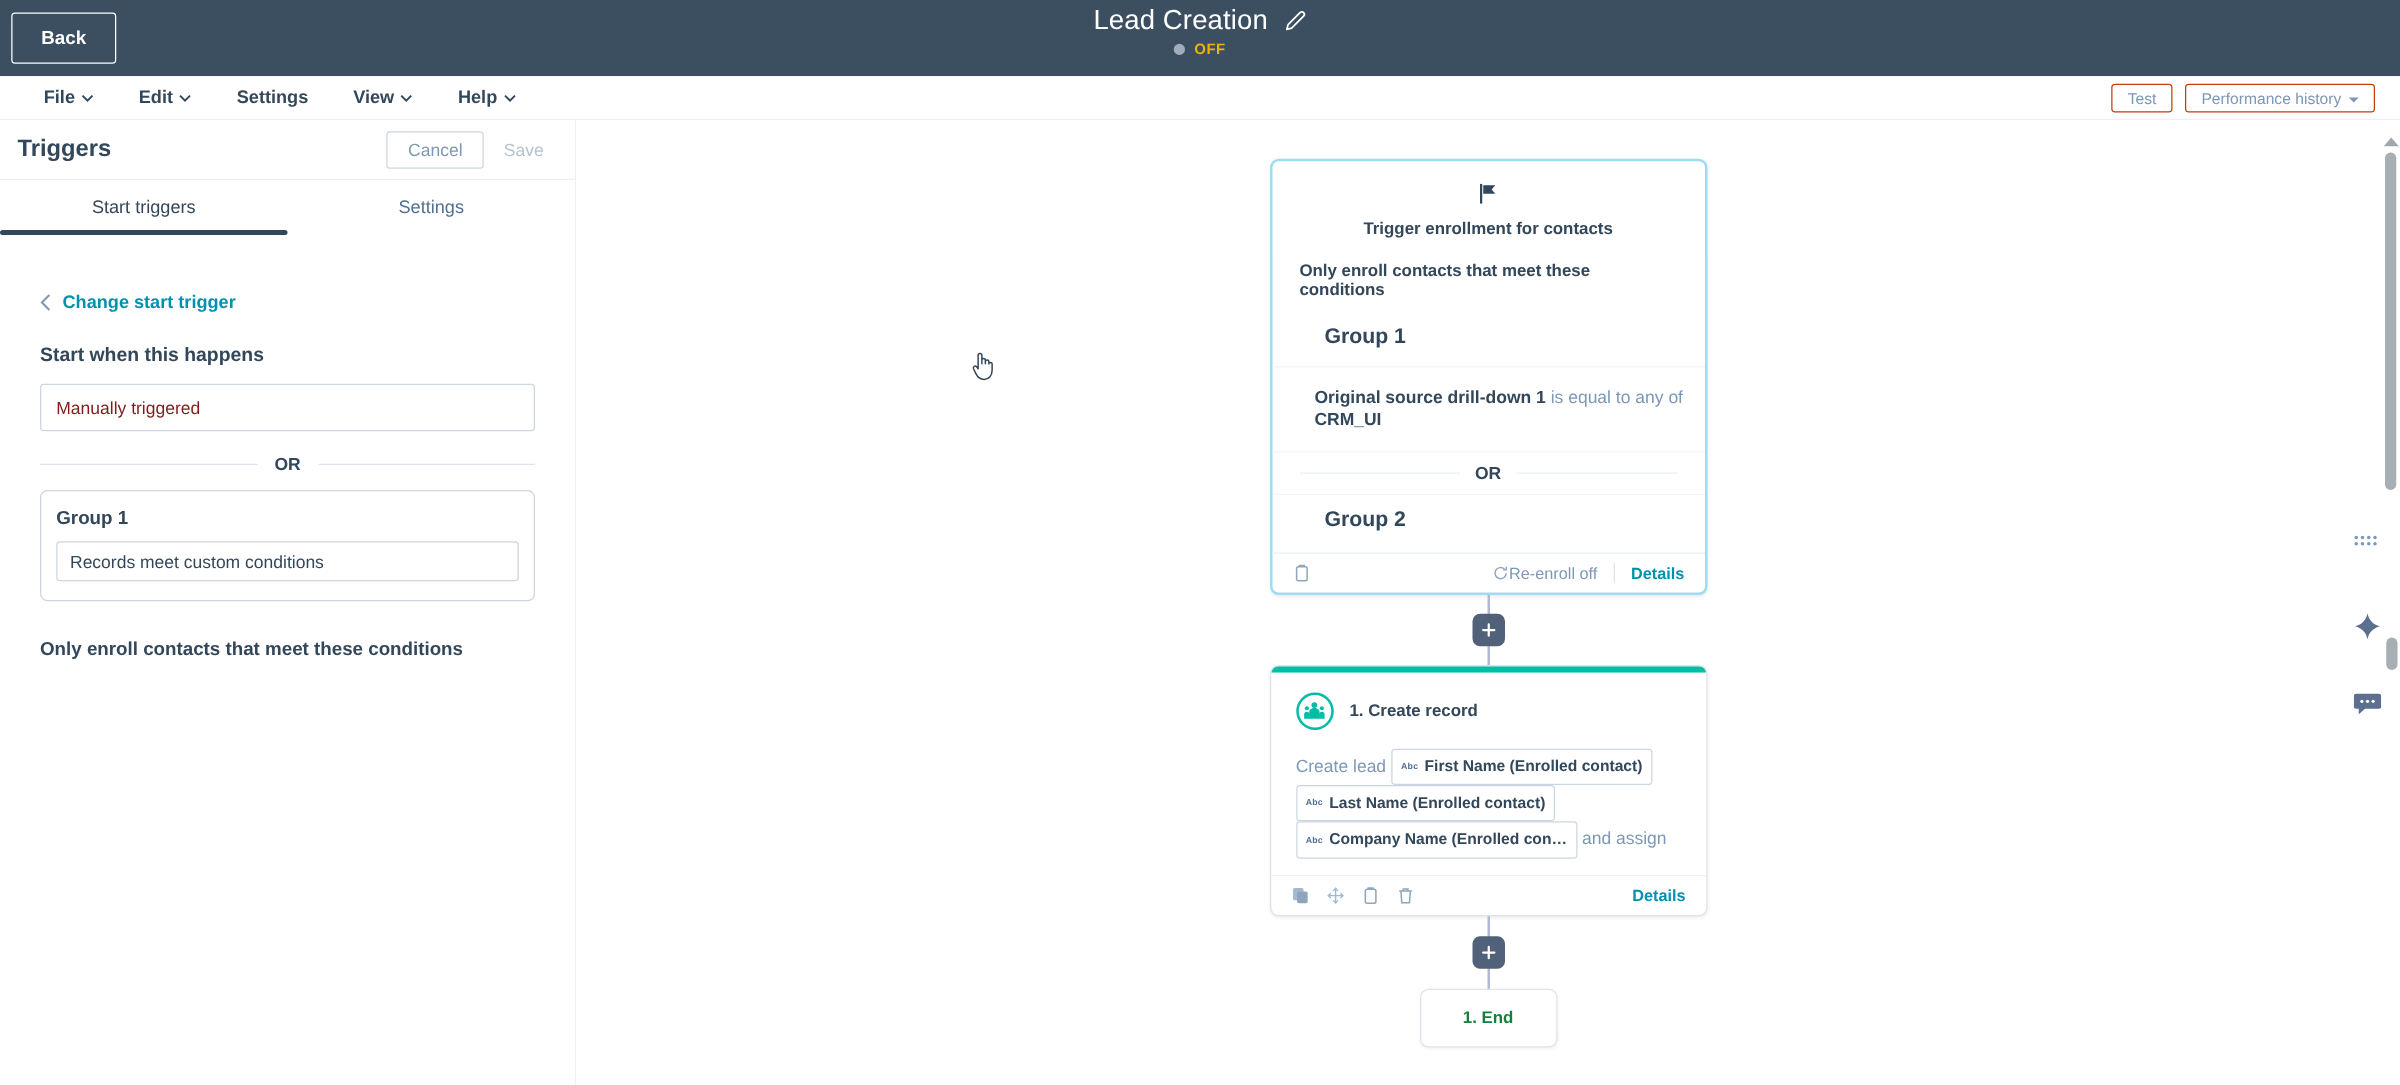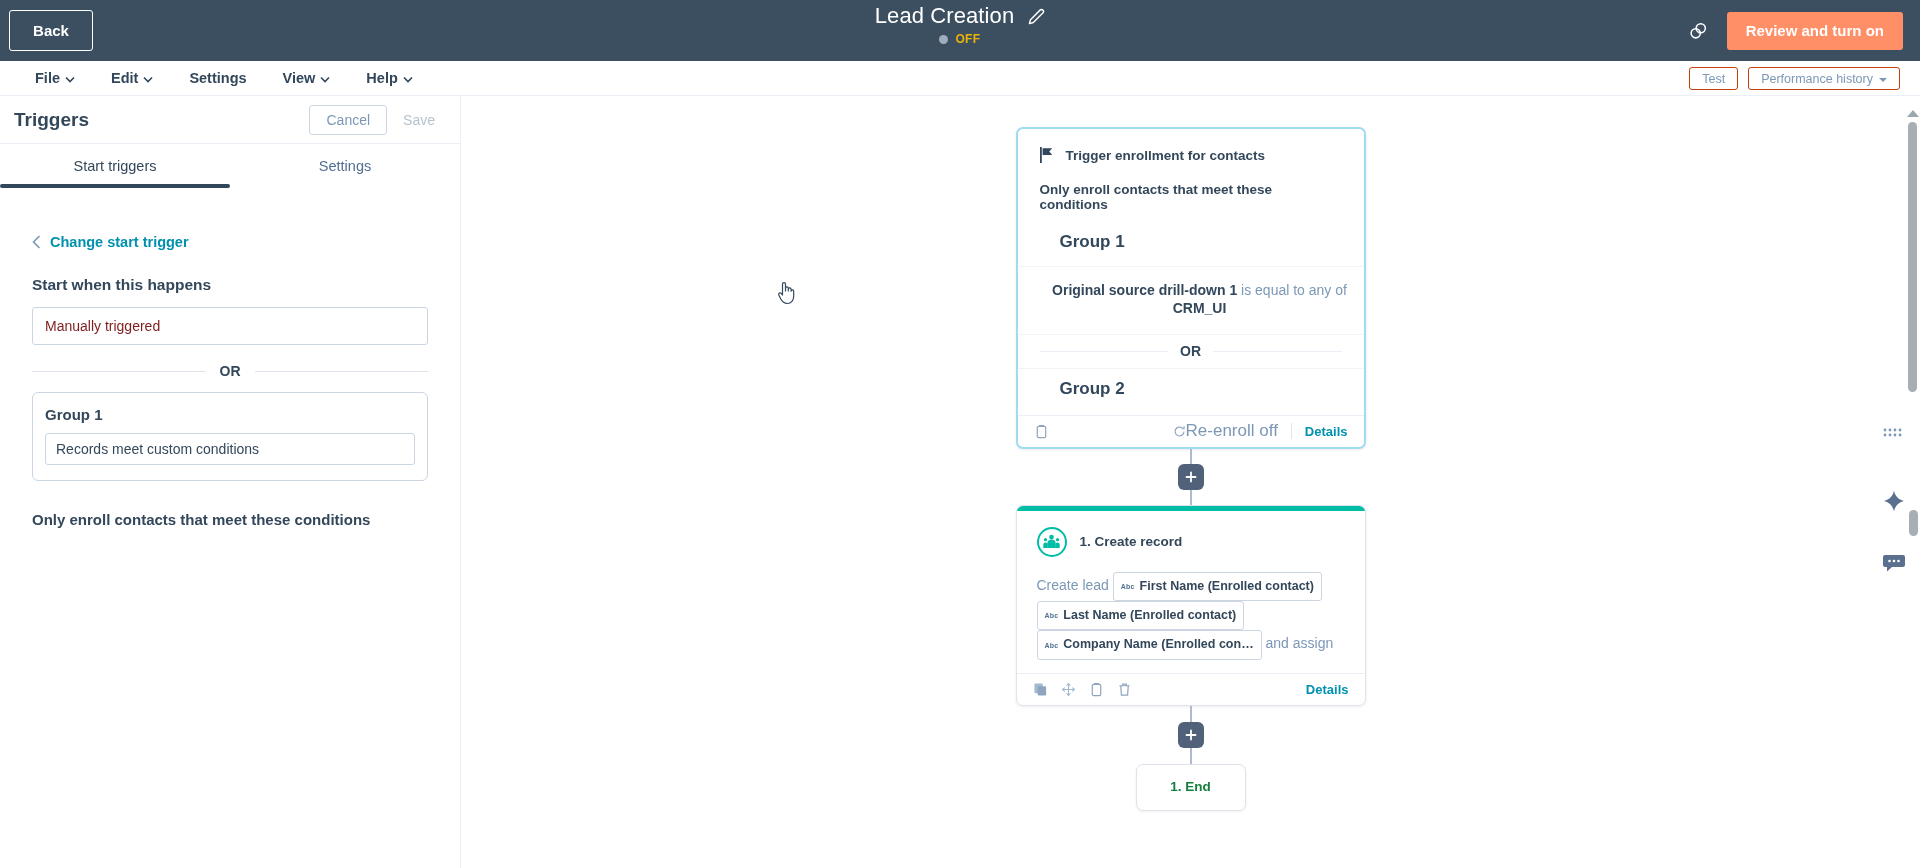--- a/index.html
+++ b/index.html
@@ -168,50 +168,50 @@
 
   
   .trigger-card {
     position: relative;
     border: 2px solid #9fdcf2; border-radius: 7px;
     background: #ffffff; width: 350px;
     box-shadow: 0 1px 3px rgba(0,0,0,.08);
     overflow: hidden;
   }
   .tc-body { padding: 18px 22px 0 22px; }
-  .tc-head { display: flex; align-items: center; gap: 12px; margin-bottom: 19px; }
+  .tc-head { display: flex; align-items: center; gap: 12px; margin-bottom: 19px; flex-direction: column; }
   .flag-icon { width: 14px; height: 16px; display:block; }
   .tc-head-text { font-size: 13.5px; font-weight: 700; color: #33475b; }
   .tc-sub { font-size: 13.5px; font-weight: 700; color: #33475b; margin-bottom: 20px; }
   .tc-group-title { font-size: 17px; font-weight: 700; color: #33475b; padding-left: 20px; margin-bottom: 14px; }
   .tc-cond {
     padding-left: 34px; padding-right: 16px;
     font-size: 14px; line-height: 1.32; color: #7c98b6;
-    border-top: 1px solid #f0f3f7; padding-top: 14px; padding-bottom: 16px; text-align: center;
+    border-top: 1px solid #f0f3f7; padding-top: 14px; padding-bottom: 16px;
   }
   .tc-cond b { color: #33475b; font-weight: 700; }
   .tc-or-row {
     position: relative; display: flex; align-items: center; gap: 12px;
     padding: 0 22px; height: 34px; border-top: 1px solid #f0f3f7;
   }
   .tc-or-line { flex: 1; height: 1px; background: #eaeff5; }
   .tc-or-text { font-size: 14px; font-weight: 700; color: #33475b; }
   .tc-group2 {
     font-size: 17px; font-weight: 700; color: #33475b;
     padding: 10px 22px 16px 42px; border-top: 1px solid #f0f3f7;
   }
   .card-footer {
     display: flex; align-items: center; gap: 0;
     border-top: 1px solid #eaf0f6;
     height: 32px; padding: 0 16px;
   }
   .cf-left { display: flex; align-items: center; gap: 13px; }
   .cf-icon { width: 15px; height: 15px; display: block; cursor: pointer; }
   .cf-right { margin-left: auto; display: flex; align-items: center; gap: 13px; }
-  .reenroll { display: flex; align-items: center; gap: 0; font-size: 17px; color: #7c98b6; cursor: pointer; }
+  .reenroll { display: flex; align-items: center; gap: 0; font-size: 13px; color: #7c98b6; cursor: pointer; }
   .vdiv { width: 1px; height: 16px; background: #dfe3eb; }
   .details-link { font-size: 13px; font-weight: 700; color: #0091ae; cursor: pointer; }
 
   
   .action-card {
     position: relative; width: 350px;
     border: 1px solid #dfe3eb; border-radius: 7px; background: #fff;
     box-shadow: 0 1px 3px rgba(0,0,0,.08); overflow: hidden;
   }
   .ac-topbar { height: 5px; background: #00bda5; }
@@ -283,29 +283,20 @@
           <path d="M17 3a2.8 2.8 0 1 1 4 4L7.5 20.5 2 22l1.5-5.5L17 3z"></path>
         </svg>
       </span>
     </div>
     <div class="status-row">
       <span class="status-dot"></span>
       <span class="status-text">OFF</span>
     </div>
   </div>
 
-  <div class="topbar-right">
-    <span class="clone-icon">
-      <svg width="22" height="22" viewBox="0 0 24 24" fill="none" stroke="#ffffff" stroke-width="1.7">
-        <circle cx="9.5" cy="14.5" r="5"></circle>
-        <circle cx="15" cy="9" r="5"></circle>
-      </svg>
-    </span>
-    <button class="review-btn">Review and turn on</button>
-  </div>
 </div>
 
 <div class="menubar">
   <div class="menu-item">
     <span>File</span>
     <span class="caret-thin">
       <svg width="10" height="7" viewBox="0 0 10 7" fill="none" stroke="#33475b" stroke-width="1.6">
           <path d="M1 1.5l4 4 4-4"></path>
         </svg>
     </span>

